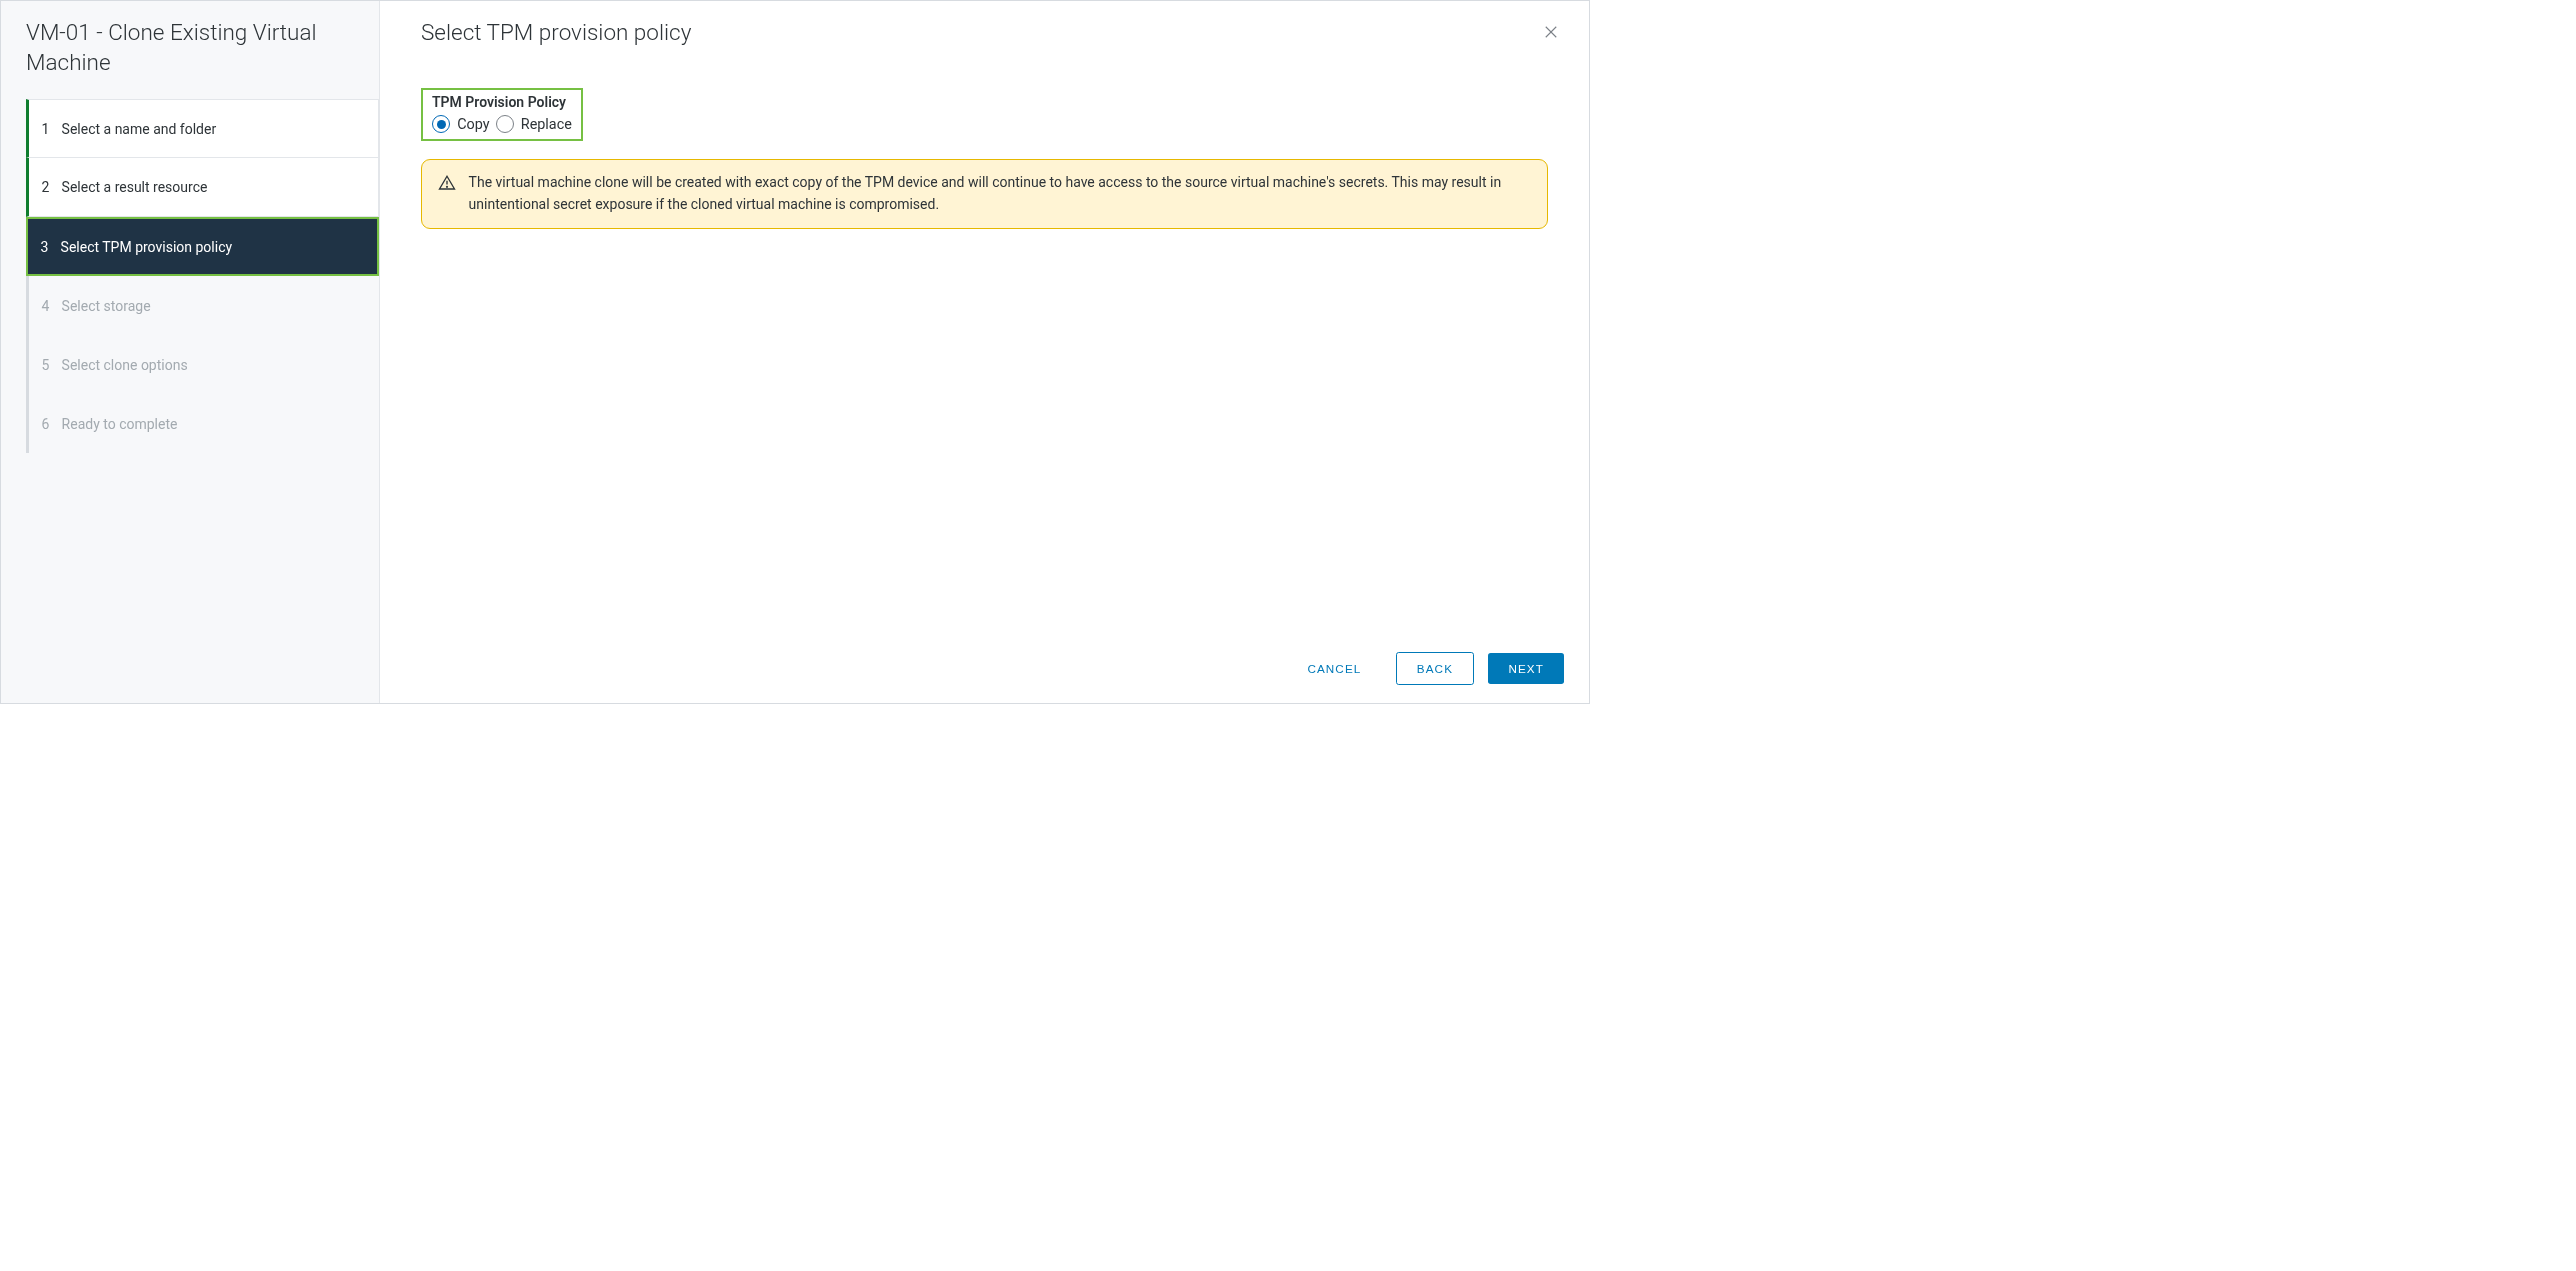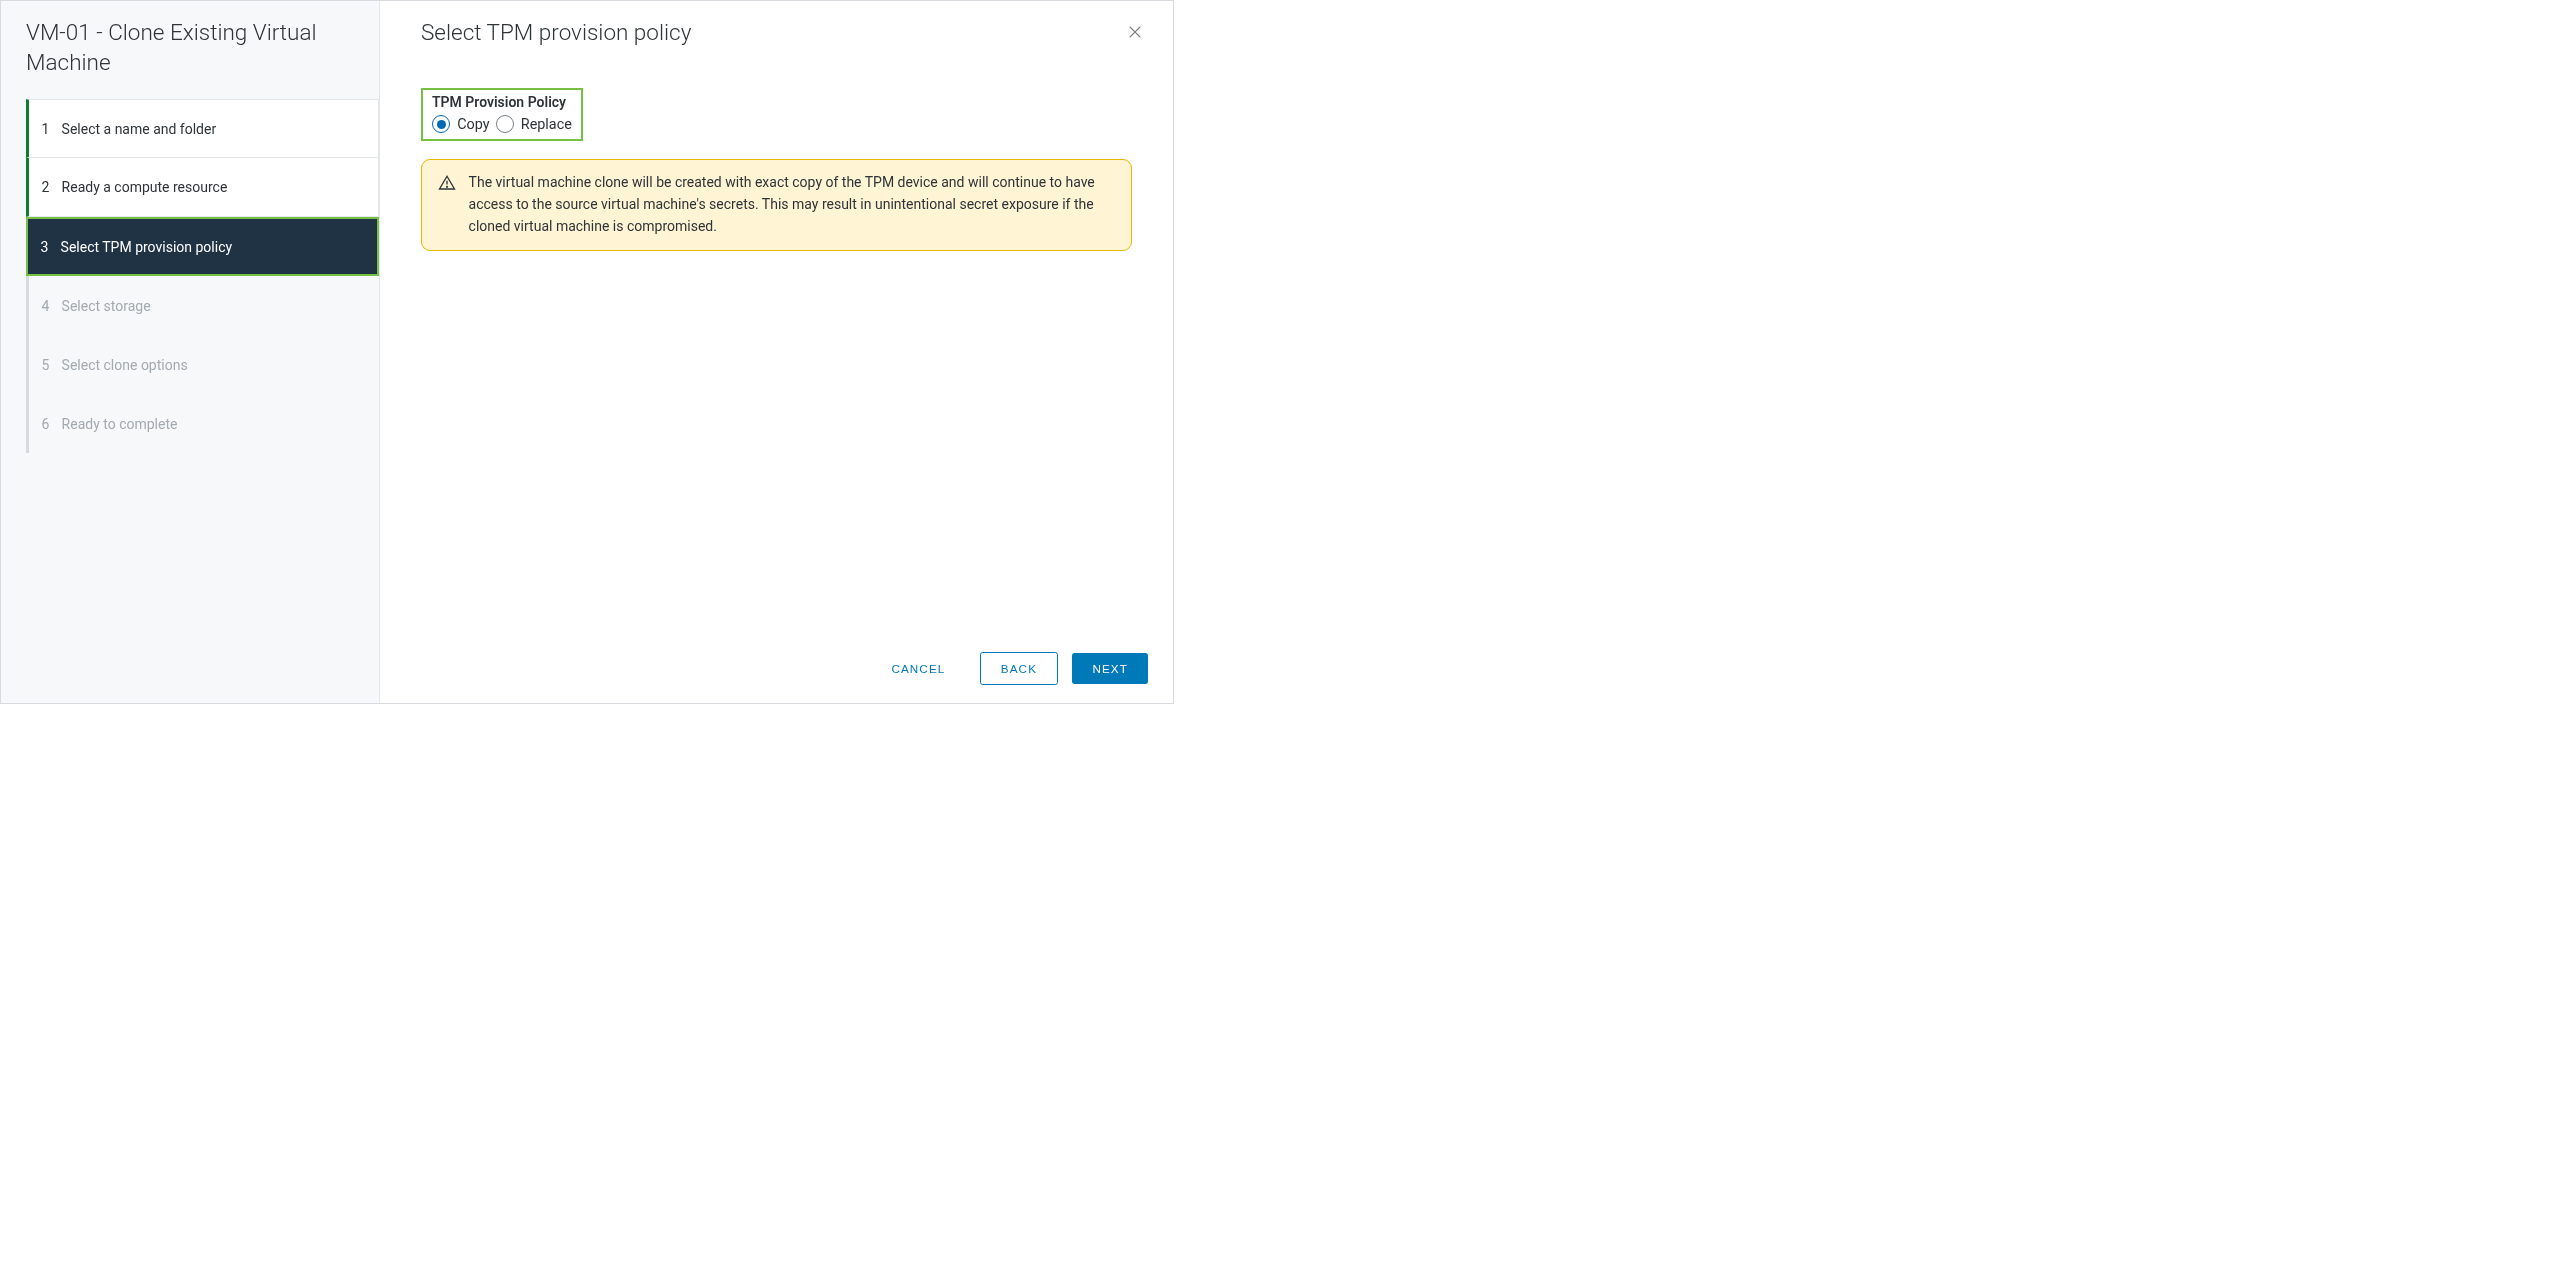--- a/index.html
+++ b/index.html
@@ -7,21 +7,21 @@
       padding: 0;
       box-sizing: border-box;
     }
     body {
       font-family: -apple-system, BlinkMacSystemFont, "Segoe UI", Roboto, "Helvetica Neue", Arial, sans-serif;
       background: #fff;
       color: #2e3438;
       font-size: 12.6px;
     }
     .wizard-container {
-      width: 1174px;
+      width: 1590px;
       height: 704px;
       border: 0.9px solid #d7dbe0;
       display: flex;
       background: #fff;
       overflow: hidden;
     }
     .sidebar {
       width: 379px;
       background: #f7f8fa;
       border-right: 0.9px solid #e3e6ea;
@@ -218,21 +218,21 @@
 
   <aside class="sidebar">
     <h1 class="sidebar-title">VM-01 - Clone Existing Virtual Machine</h1>
     <ul class="steps-list">
       <li class="step-item completed">
         <span class="step-num">1</span>
         <span>Select a name and folder</span>
       </li>
       <li class="step-item completed">
         <span class="step-num">2</span>
-        <span>Ready a compute resource</span>
+        <span>Select a result resource</span>
       </li>
       <li class="step-item active">
         <span class="step-num">3</span>
         <span>Select TPM provision policy</span>
       </li>
       <li class="step-item upcoming">
         <span class="step-num">4</span>
         <span>Select storage</span>
       </li>
       <li class="step-item upcoming">

